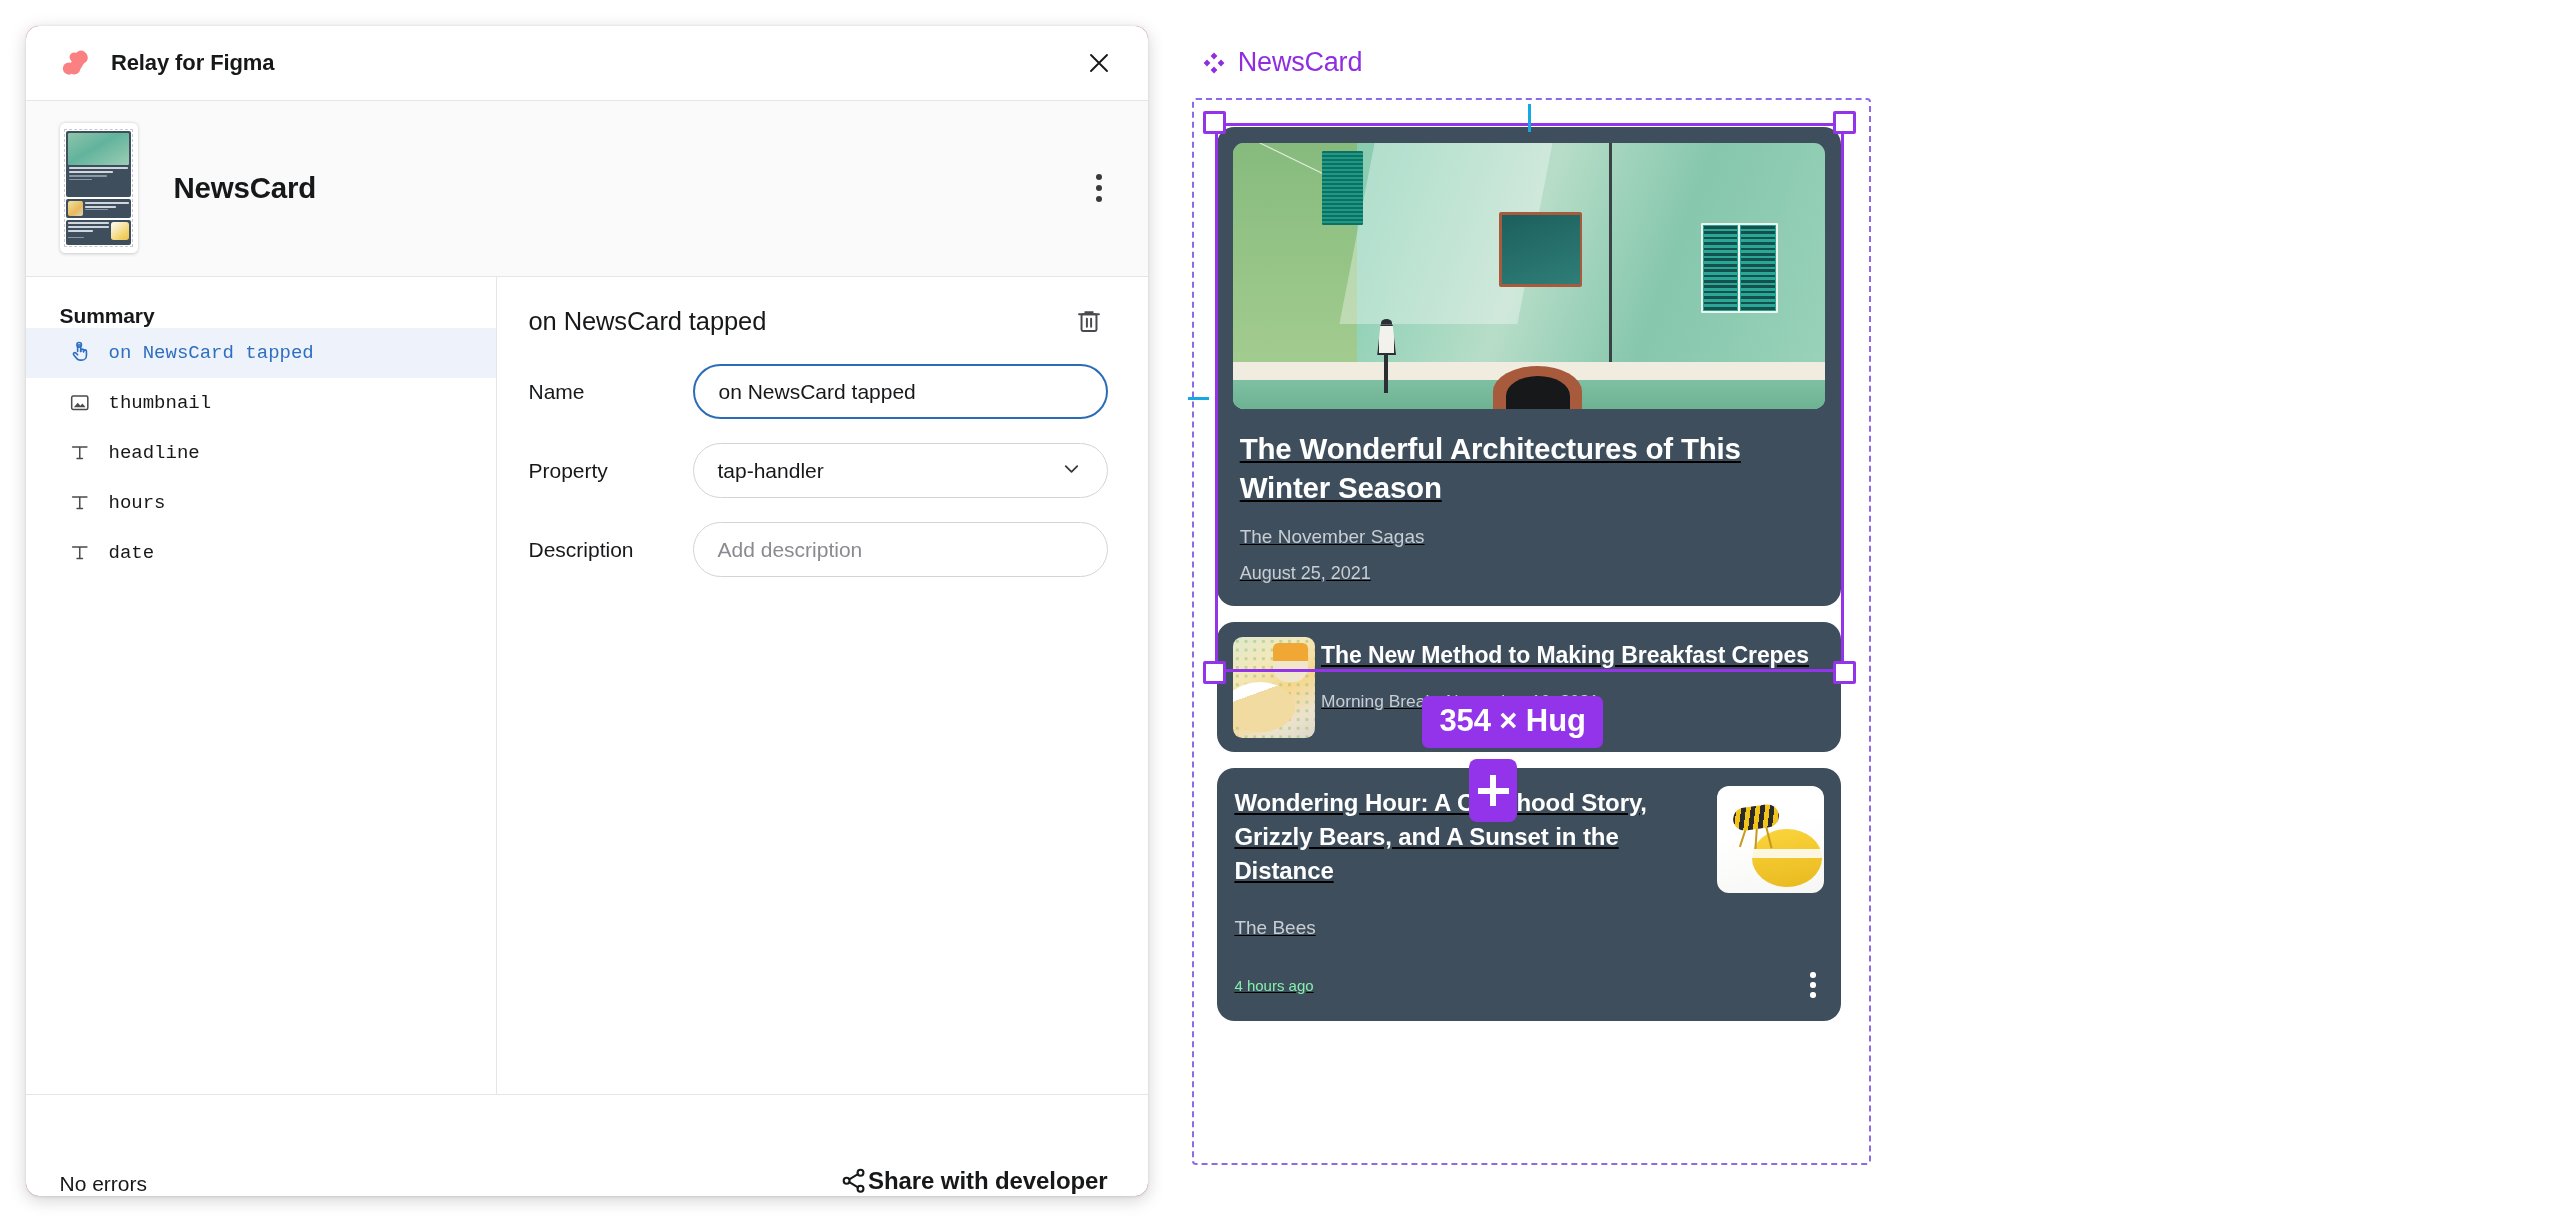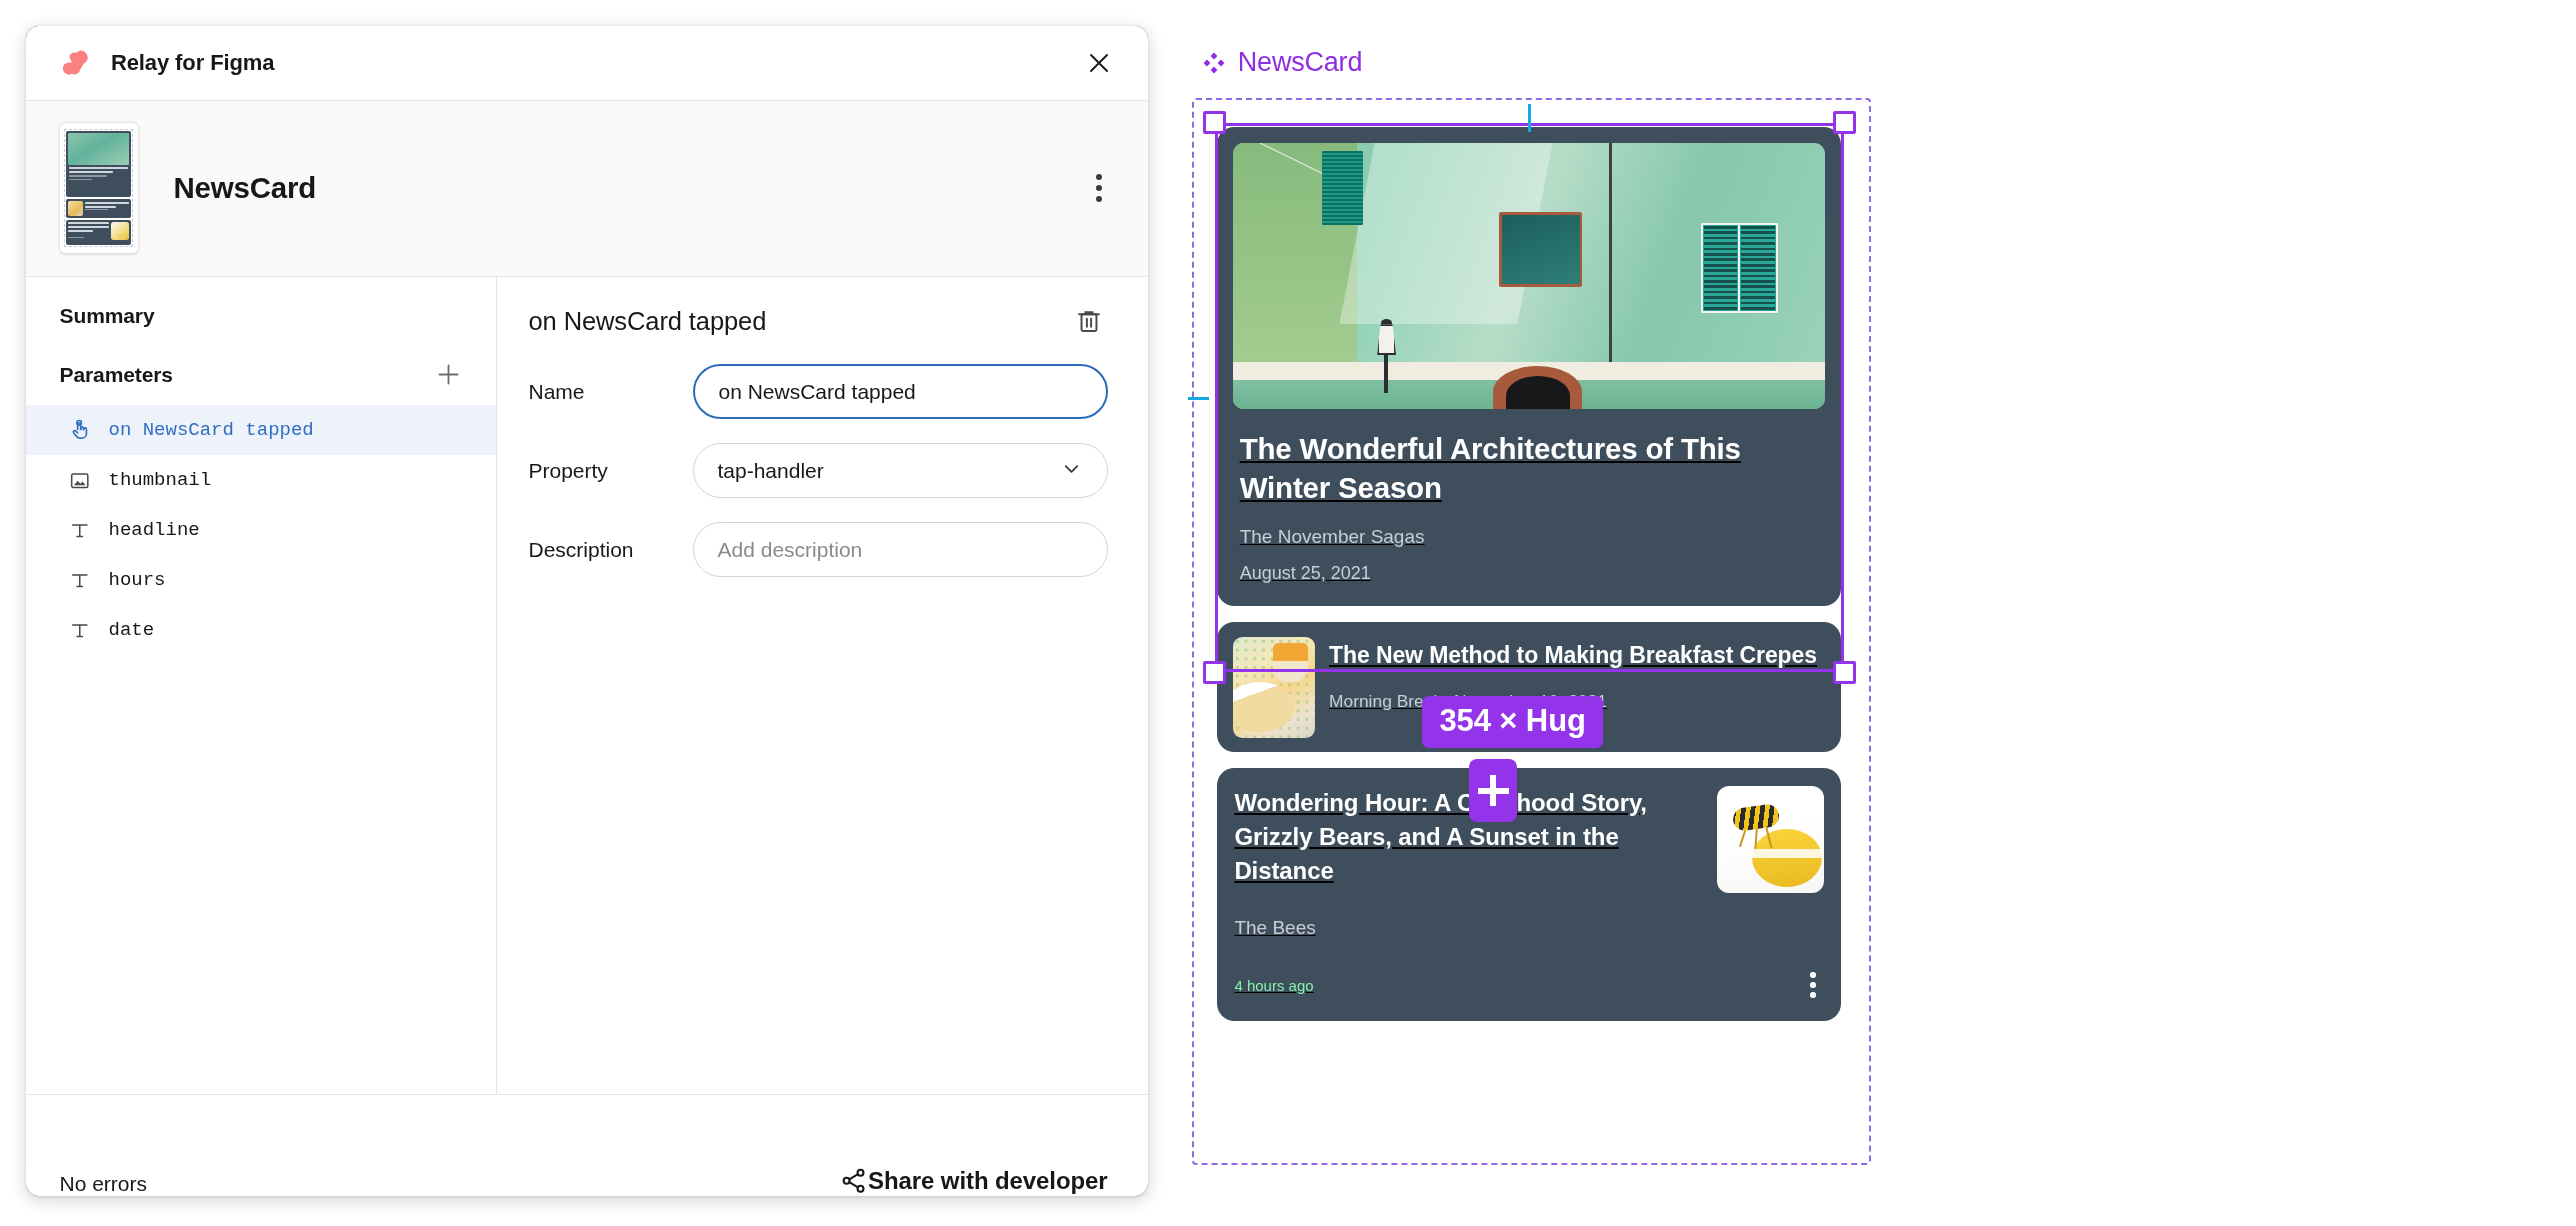--- a/index.html
+++ b/index.html
@@ -273,21 +273,21 @@
   #hero-img .wire { position:absolute; left:3%; top:9%; width:20%; height:1.3px;
     background:#e7ecdf; transform: rotate(26deg); }
 
   #card-hero .h-title {
     font-size: 29.5px; font-weight: bold; color: #ffffff;
     line-height: 1.33; margin: 20px 5.4px 0 6.7px; letter-spacing: -0.2px;
   }
   #card-hero .h-author { font-size: 19px; color: #c8ced4; margin: 19px 5.4px 0 6.7px; }
   #card-hero .h-date   { font-size: 18px; color: #c8ced4; margin: 14.8px 5.4px 0 6.7px; }
 
-  #card-mid { margin-top: 16px; display: flex; padding: 14.8px 16px; align-items: flex-start; gap: 14px; }
+  #card-mid { margin-top: 16px; display: flex; padding: 14.8px 16px; align-items: flex-start; gap: 6px; }
   #card-mid .m-img {
     width: 82px; height: 101px; border-radius: 9.4px; flex: 0 0 auto;
     background: linear-gradient(150deg,#dfe9cf 0%,#f4e8b9 30%,#f7d78c 55%,#ece2cd 80%,#dcd7cc 100%);
     position: relative; overflow: hidden;
   }
   #card-mid .m-img .dots {
     position:absolute; inset:0;
     background-image: radial-gradient(#9dc472 1.7px, transparent 1.7px);
     background-size: 8.7px 8.7px; opacity:.55;
   }
@@ -420,28 +420,20 @@
       <span></span>
       <span></span>
     </div>
   </div>
 
   <div id="panel-body">
 
     <div id="param-sidebar">
       <div class="sb-section-title">Summary</div>
 
-      <div id="params-head">
-        <div class="lbl">Parameters</div>
-        <div id="add-param-btn">
-          <svg width="27" height="27" viewBox="0 0 24 24">
-            <path d="M12 4v16M4 12h16" stroke="#6b6b70" stroke-width="1.6" stroke-linecap="round"></path>
-          </svg>
-        </div>
-      </div>
 
       <div class="param-row selected">
         <span class="p-icon">
           <svg width="23" height="23" viewBox="0 0 24 24" fill="none" stroke="currentColor" stroke-width="1.7" stroke-linecap="round" stroke-linejoin="round">
             <path d="M9 11V5.5a1.6 1.6 0 0 1 3.2 0V11"></path>
             <path d="M12.2 11v-1a1.5 1.5 0 0 1 3 0v1"></path>
             <path d="M15.2 11.4v-.6a1.5 1.5 0 0 1 3 0V15a5 5 0 0 1-5 5h-1.6a4.4 4.4 0 0 1-3.4-1.6L5 14.6a1.5 1.5 0 0 1 2.3-2l1.7 1.8"></path>
             <circle cx="10.6" cy="4" r="2.4"></circle>
           </svg>
         </span>

